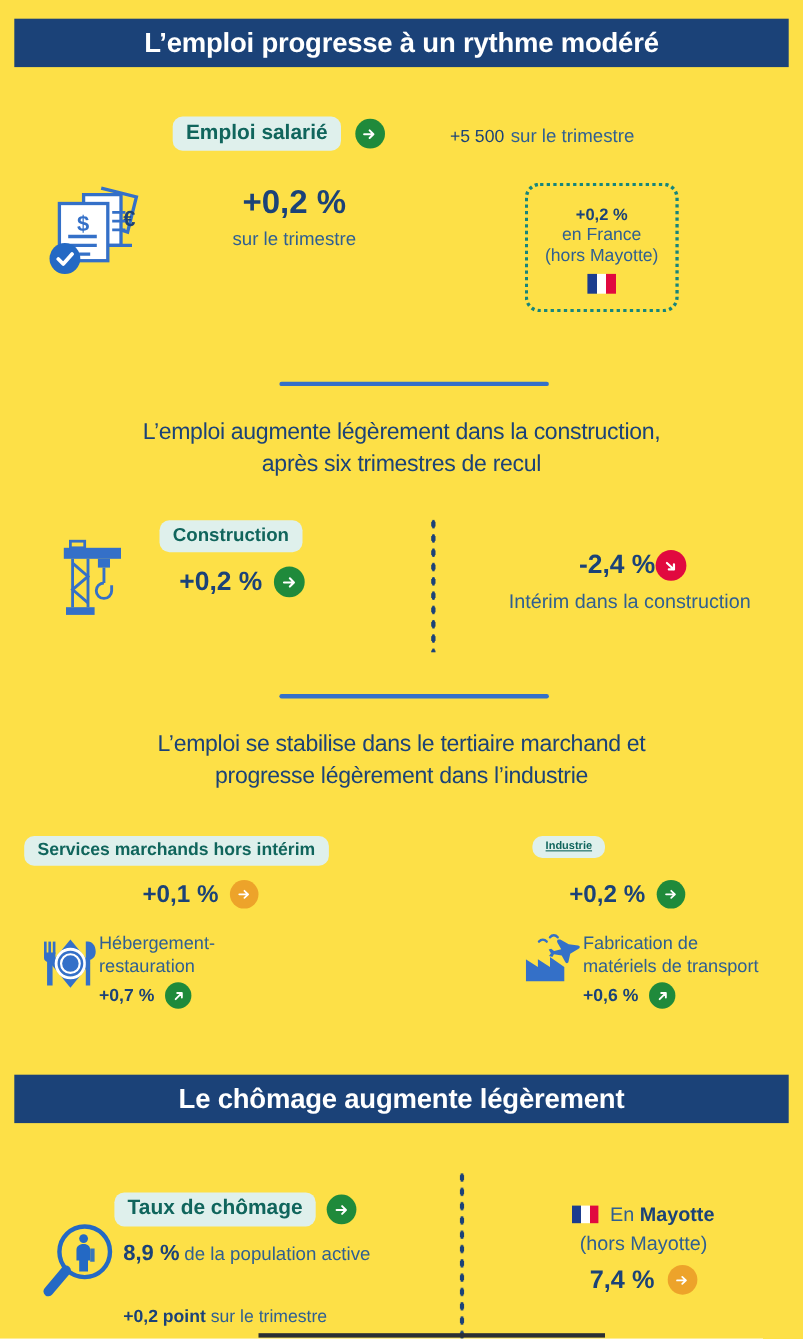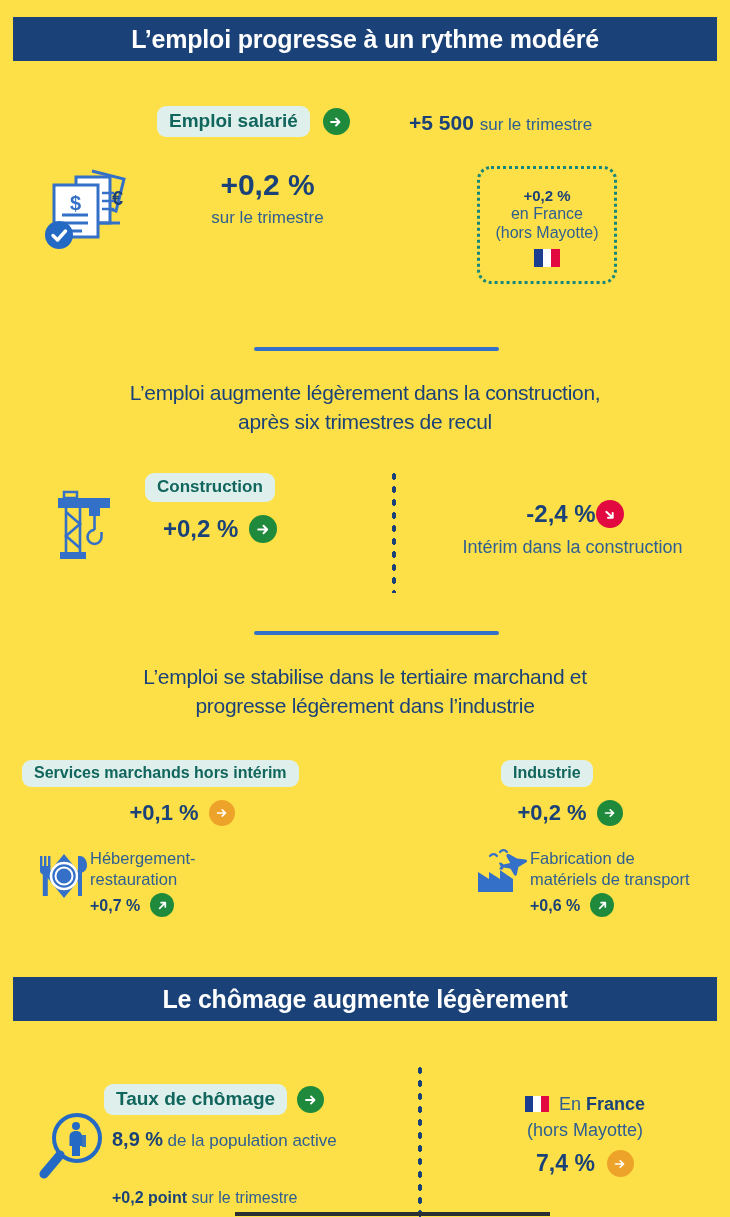--- a/index.html
+++ b/index.html
@@ -63,21 +63,21 @@
   }
   .badge svg { display:block; }
   .badge-green  { background:#1f8a3b; }
   .badge-orange { background:#eda32a; }
   .badge-red    { background:#e1093f; }
 
   
   .b1-pillrow { position:absolute; left:157px; top:106px; display:flex; align-items:center; gap:13px; }
   .b1-pill { font-size:19px; }
   .b1-sidenum { position:absolute; left:409px; top:111px; font-size:21px; }
-  .b1-sidenum .n { font-weight:bold; color:#1b4278; font-size:21px; }
+  .b1-sidenum .n { font-weight:normal; color:#1b4278; font-size:16px; }
   .b1-sidenum .t { color:#2f5f92; font-size:17px; }
 
   .b1-icon { position:absolute; left:36px; top:163px; width:104px; height:100px; }
 
   .b1-pct { position:absolute; left:175px; top:168px; width:185px; text-align:center;
             font-size:30px; font-weight:bold; color:#1b4278; }
   .b1-sub { position:absolute; left:175px; top:208px; width:185px; text-align:center;
             font-size:17px; color:#2f5f92; }
 
   .b1-lines { position:absolute; left:118px; top:258px; width:330px; text-align:right; }
@@ -113,21 +113,21 @@
                   font-size:24px; font-weight:bold; color:#1b4278; }
   .b2-right-lbl { position:absolute; left:420px; top:537px; width:305px; text-align:center;
                   font-size:18px; color:#2f5f92; }
 
   
   .b3-pill-left { position:absolute; left:22px; top:760px; font-size:16px; }
   .b3-val-left  { position:absolute; left:22px; top:800px; width:320px; text-align:center;
                   display:flex; align-items:center; justify-content:center; gap:10px;
                   font-size:22px; font-weight:bold; color:#1b4278; }
 
-  .b3-pill-right { position:absolute; left:501px; top:760px; font-size:16px; }
+  .b3-pill-right { position:absolute; left:484px; top:760px; font-size:10px;text-decoration:underline; }
   .b3-val-right  { position:absolute; left:470px; top:800px; width:200px; text-align:center;
                    display:flex; align-items:center; justify-content:center; gap:10px;
                    font-size:22px; font-weight:bold; color:#1b4278; }
 
   .b3-item { position:absolute; display:flex; align-items:flex-start; }
   .b3-item .ico { width:52px; height:56px; flex:none; }
   .b3-item .txt { font-size:16.5px; color:#2f5f92; line-height:21px; }
   .b3-item .txt .v { color:#1b4278; font-weight:bold; font-size:16px;
                      display:flex; align-items:center; gap:10px; margin-top:3px; }
   .b3-left-item  { left:38px;  top:848px; }
@@ -367,21 +367,21 @@
 
   <div class="b4-sub">
     <b>+0,2 point</b>
     <span>sur le trimestre</span>
   </div>
 
   <div class="vdot-2"></div>
 
   <div class="b4-fr-line1">
     <span class="flag flag-sm"></span>
-    &nbsp;<span>En </span><b>France</b>
+    &nbsp;<span>En </span><b>Mayotte</b>
   </div>
   <div class="b4-fr-line2">(hors Mayotte)</div>
   <div class="b4-fr-val">
     <span>7,4 %</span>
     <span class="badge badge-orange" style="width:27px;height:27px;">
       <svg width="16" height="16" viewBox="0 0 16 16">
           <path d="M3.5 8h8M8.2 4.8 11.6 8 8.2 11.2" stroke="#fff" stroke-width="1.6" fill="none" stroke-linecap="round" stroke-linejoin="round"></path>
         </svg>
     </span>
   </div>

